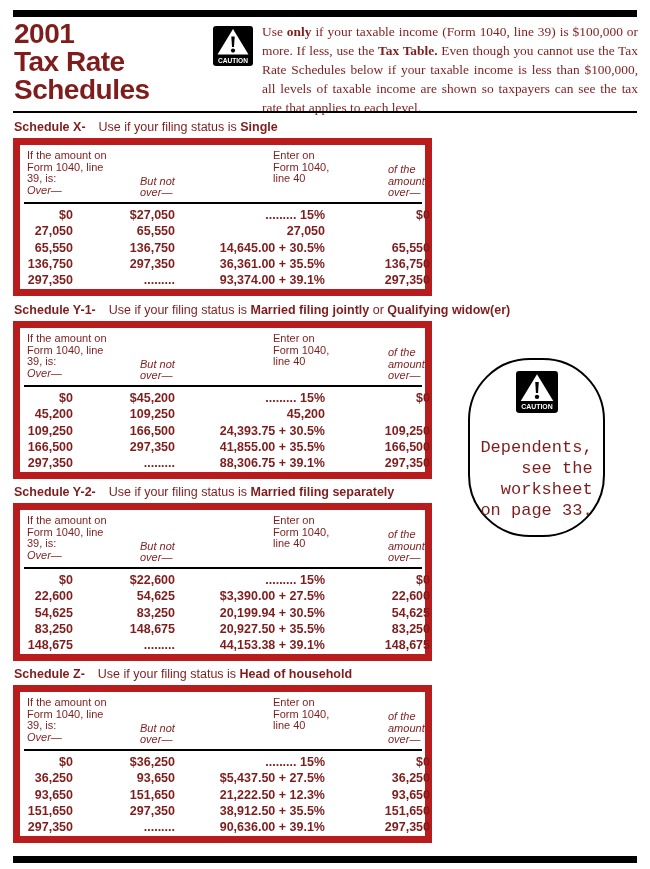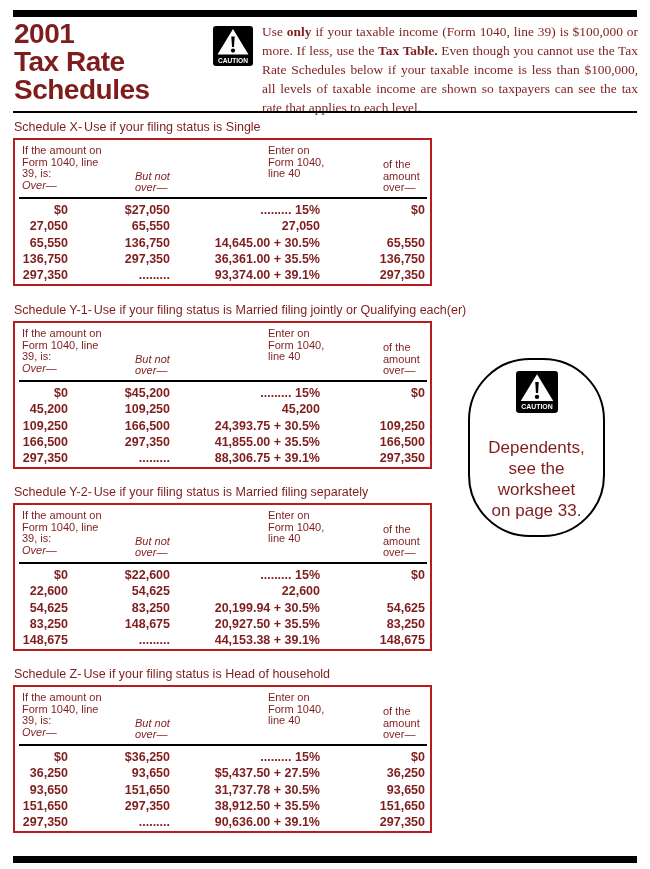--- a/index.html
+++ b/index.html
@@ -21,48 +21,48 @@
   .intro{
     position:absolute;left:262px;top:22px;width:376px;margin:0;
     font-family:"Liberation Serif",serif;font-size:13.4px;line-height:19px;
     text-align:justify;
   }
   .head-rule{position:absolute;left:13px;top:111px;width:624px;height:2px;background:#000;}
 
   
   .section{position:absolute;left:13px;width:419px;}
   .sec-title{font-size:12.5px;line-height:14px;margin:0 0 4px 1px;white-space:nowrap;}
-  .sec-title .pfx{font-weight:normal;padding-right:2px;}
-  .sec-title b{font-weight:normal;}
-  .box{border:2px solid #b91c1c;height:144px;background:#fff;}
+  .sec-title .pfx{font-weight:bold;padding-right:13px;}
+  .sec-title b{font-weight:bold;}
+  .box{border:7px solid #b91c1c;height:144px;background:#fff;}
   .thead{position:relative;height:57px;font-size:11px;line-height:11.6px;}
   .thead .hc{position:absolute;white-space:nowrap;}
   .thead .hc.c1{left:7px;top:5px;}
   .thead .hc.c2{left:120px;bottom:3px;font-style:italic;}
   .thead .hc.c3{left:253px;top:5px;}
-  .thead .hc.c4{left:368px;bottom:3px;}
+  .thead .hc.c4{left:368px;bottom:3px;font-style:italic;}
   .thead .it{font-style:italic;}
   .hrule{height:2px;background:#000;margin:0 3px 0 4px;}
   .rows{padding-top:3px;}
   .trow{display:grid;grid-template-columns:53px 102px 150px 105px;}
   .trow .cell{
     text-align:right;font-weight:bold;font-size:12.5px;line-height:16.3px;white-space:nowrap;
   }
 
   
   .bubble{
     position:absolute;left:468px;top:358px;width:137px;height:179px;
     border:2px solid #000;border-radius:62px;box-sizing:border-box;
     display:flex;flex-direction:column;align-items:center;background:#fff;
   }
   .bubble .caution-badge2{width:42px;height:42px;margin-top:11px;}
   .bubble .caution-badge2 svg{display:block;width:100%;height:100%;}
   .bubble .btext{
-    margin-top:24px;text-align:center;
-    font-family:Liberation Sans, sans-serif;font-size:17px;line-height:21px;
+    margin-top:24px;text-align:right;
+    font-family:Liberation Mono, monospace;font-size:17px;line-height:21px;
   }
 </style>
 </head>
 <body>
 
 <div class="page">
 
   <div class="bar top"></div>
 
   <div class="page-title">
@@ -139,21 +139,21 @@
             <div class="trow">
               <div class="cell">297,350</div>
               <div class="cell">.........</div>
               <div class="cell">93,374.00 + 39.1%</div>
               <div class="cell">297,350</div>
             </div>
           </div>
         </div>
       </div>
       <div class="section" style="top: 303px;">
-        <div class="sec-title"><b class="pfx">Schedule Y-1-</b><span>Use if your filing status is </span><b>Married filing jointly</b><span> or </span><b>Qualifying each(er)</b></div>
+        <div class="sec-title"><b class="pfx">Schedule Y-1-</b><span>Use if your filing status is </span><b>Married filing jointly</b><span> or </span><b>Qualifying widow(er)</b></div>
         <div class="box">
           <div class="thead">
             <div class="hc c1">
               <div>If the amount on</div>
               <div>Form 1040, line</div>
               <div>39, is:</div>
               <div class="it">Over—</div>
             </div>
             <div class="hc c2">
               <div>But not</div>
@@ -233,20 +233,21 @@
           <div class="rows">
             <div class="trow">
               <div class="cell">$0</div>
               <div class="cell">$22,600</div>
               <div class="cell">......... 15%</div>
               <div class="cell">$0</div>
             </div>
             <div class="trow">
               <div class="cell">22,600</div>
               <div class="cell">54,625</div>
+              <div class="cell">$3,390.00 + 27.5%</div>
               <div class="cell">22,600</div>
             </div>
             <div class="trow">
               <div class="cell">54,625</div>
               <div class="cell">83,250</div>
               <div class="cell">20,199.94 + 30.5%</div>
               <div class="cell">54,625</div>
             </div>
             <div class="trow">
               <div class="cell">83,250</div>
@@ -298,21 +299,21 @@
             </div>
             <div class="trow">
               <div class="cell">36,250</div>
               <div class="cell">93,650</div>
               <div class="cell">$5,437.50 + 27.5%</div>
               <div class="cell">36,250</div>
             </div>
             <div class="trow">
               <div class="cell">93,650</div>
               <div class="cell">151,650</div>
-              <div class="cell">31,737.78 + 30.5%</div>
+              <div class="cell">21,222.50 + 12.3%</div>
               <div class="cell">93,650</div>
             </div>
             <div class="trow">
               <div class="cell">151,650</div>
               <div class="cell">297,350</div>
               <div class="cell">38,912.50 + 35.5%</div>
               <div class="cell">151,650</div>
             </div>
             <div class="trow">
               <div class="cell">297,350</div>

